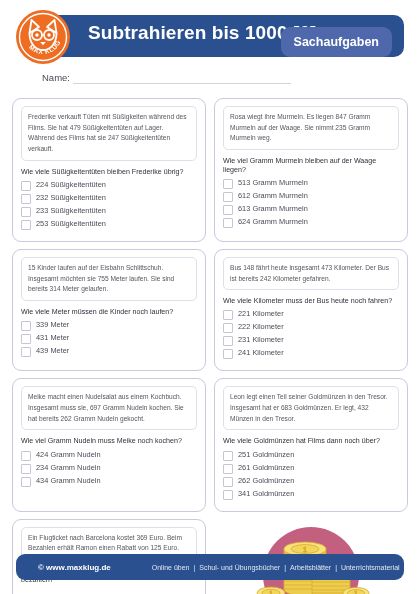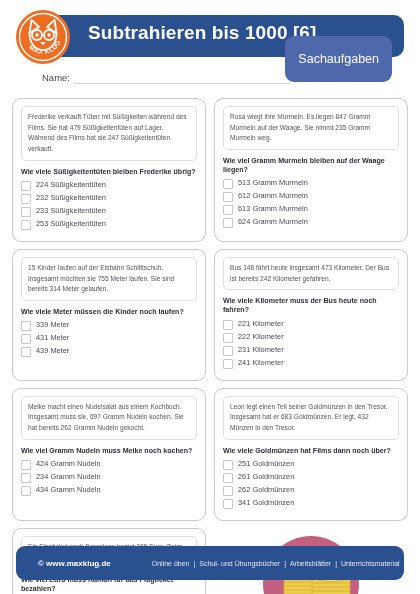--- a/index.html
+++ b/index.html
@@ -37,26 +37,26 @@
     top: 12px;
     font-size: 19px;
     font-weight: bold;
     color: #ffffff;
     letter-spacing: 0.1px;
     white-space: nowrap;
   }
   .header-badge {
     position: absolute;
     right: 12px;
-    top: 26px;
+    top: 17px;
     background: #4e68ab;
     color: #ffffff;
     font-size: 12.5px;
-    font-weight: normal;
-    padding: 16px 13px;
+    font-weight: bold;
+    padding: 8px 13px;
     border-radius: 9px;
     white-space: nowrap;
   }
 
   
   .logo {
     position: absolute;
     left: 0px;
     top: 0px;
     width: 54px;
@@ -109,21 +109,21 @@
     border-radius: 5px;
     padding: 5px 6px;
     font-size: 6.6px;
     line-height: 1.62;
     color: #55555f;
     min-height: 33px;
     box-sizing: border-box;
   }
   .question {
     font-size: 7.1px;
-    font-weight: bold;
+    font-weight: normal;
     color: #2f2f3a;
     margin: 7px 0 4px 0;
     line-height: 1.3;
   }
   .option {
     display: flex;
     align-items: flex-start;
     margin-bottom: 3px;
   }
   .checkbox {
@@ -150,21 +150,21 @@
     padding-top: 2px;
   }
   .illustration svg { display: block; }
 
   
   .footer {
     position: absolute;
     left: 16px;
     right: 16px;
     bottom: 14px;
-    height: 34px;
+    height: 26px;
     background: #2b5090;
     border-radius: 9px;
     display: flex;
     align-items: center;
   }
   .footer-brand {
     font-size: 8px;
     font-weight: bold;
     color: #ffffff;
     margin-left: 22px;

